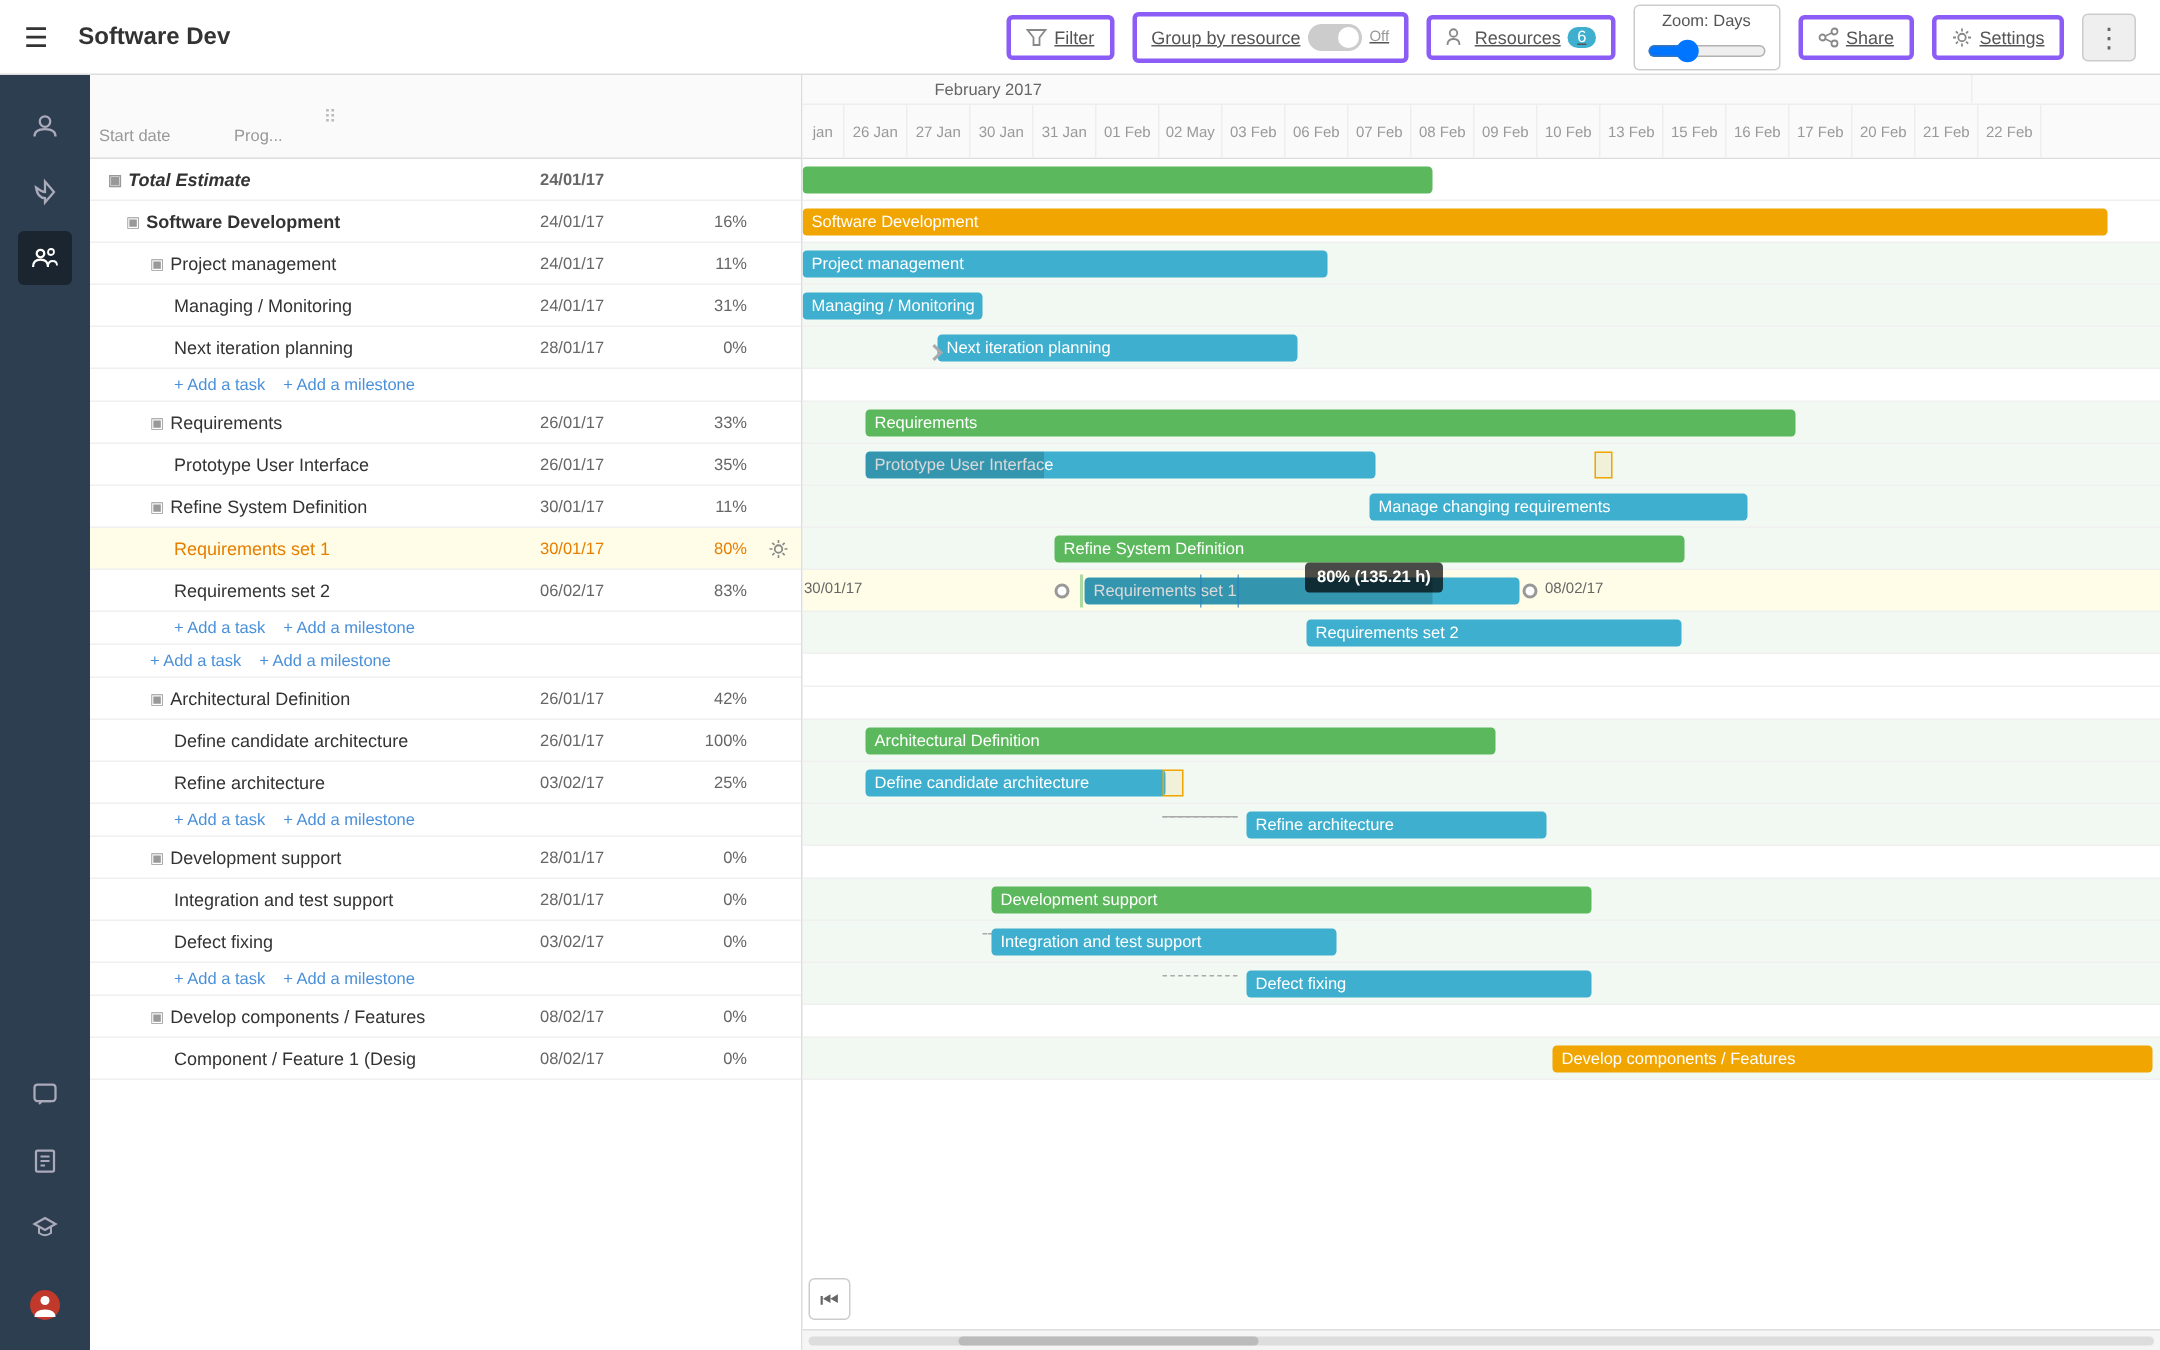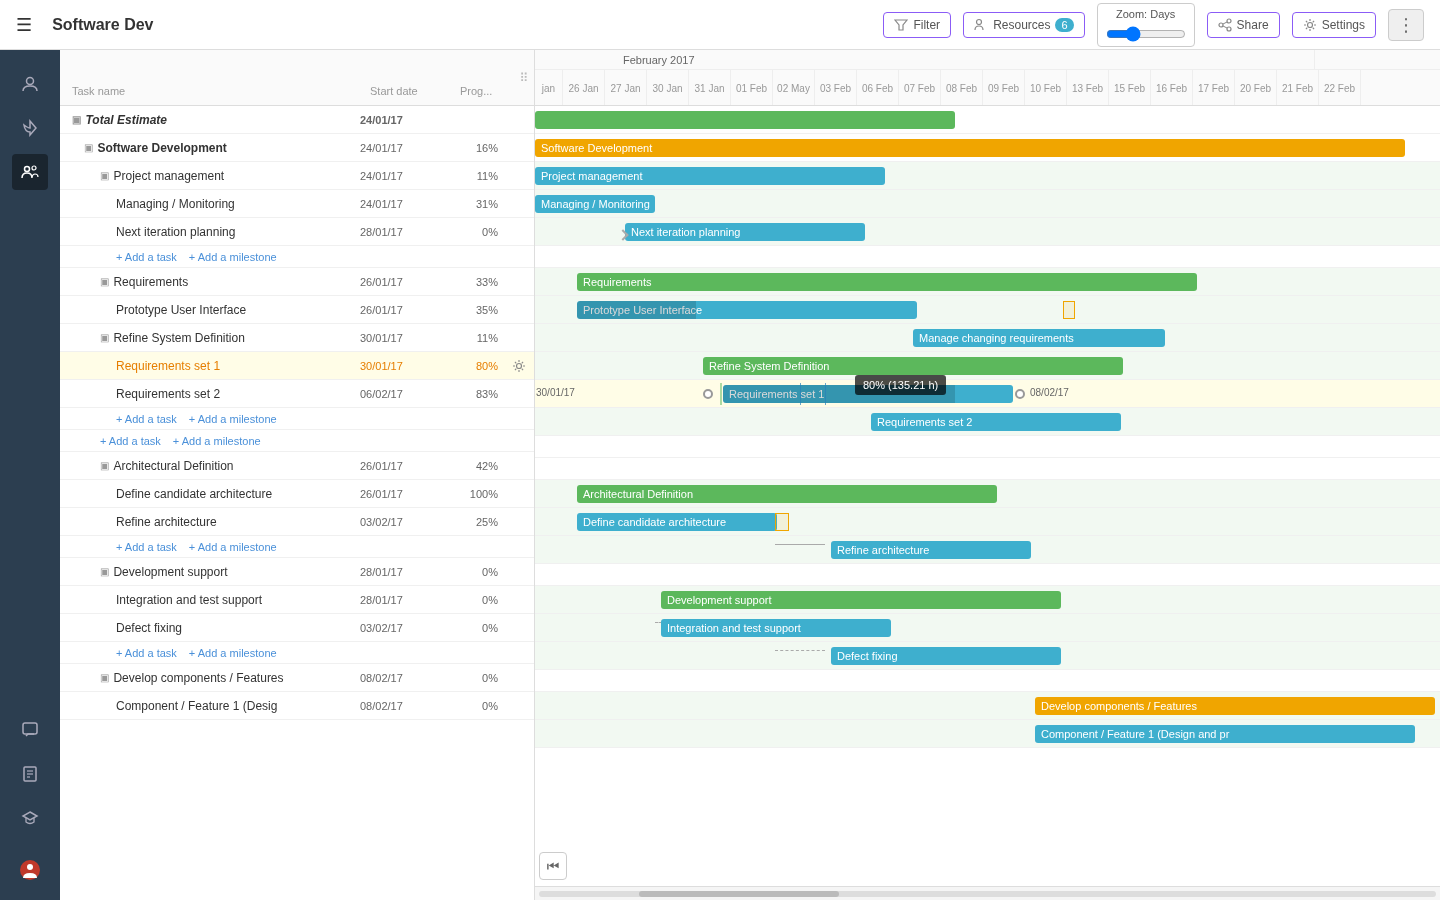--- a/index.html
+++ b/index.html
@@ -14,23 +14,23 @@
       align-items: center;
       padding: 0 16px;
       gap: 12px;
       position: fixed;
       top: 0; left: 0; right: 0;
       z-index: 100;
     }
     .topbar-title { font-size: 16px; font-weight: 600; color: #333; flex: 1; }
     .topbar-btn {
       display: flex; align-items: center; gap: 5px;
-      border: 1px solid #8b5cf6; border-radius: 4px;
+      border: 3px solid #8b5cf6; border-radius: 4px;
       padding: 5px 10px; background: #fff; cursor: pointer;
-      font-size: 12px; color: #555;
+      font-size: 12px; color: #555; text-decoration: underline;
     }
     .toggle-track {
       width: 36px; height: 18px; background: #ccc; border-radius: 9px;
       position: relative; display: inline-block;
     }
     .toggle-thumb {
       width: 14px; height: 14px; background: #fff; border-radius: 50%;
       position: absolute; top: 2px; right: 2px;
     }
     .zoom-label { font-size: 11px; color: #555; }
@@ -290,20 +290,27 @@
   <span class="hamburger">☰</span>
   <span class="topbar-title">Software Dev</span>
 
   <button class="topbar-btn">
     <svg width="14" height="14" viewBox="0 0 14 14" fill="none">
       <polygon points="1,2 13,2 9,7 9,12 5,12 5,7" fill="none" stroke="#888" stroke-width="1.2"></polygon>
     </svg>
     <span>Filter</span>
   </button>
 
+  <button class="topbar-btn">
+    <span>Group by resource</span>
+    <span class="toggle-track">
+      <span class="toggle-thumb"></span>
+    </span>
+    <span style="font-size:10px;color:#999;">Off</span>
+  </button>
 
   <button class="topbar-btn">
     <svg width="14" height="14" viewBox="0 0 14 14">
       <circle cx="5" cy="4" r="2.5" fill="none" stroke="#888" stroke-width="1.2"></circle>
       <path d="M1,12 Q1,8 5,8 Q9,8 9,12" fill="none" stroke="#888" stroke-width="1.2"></path>
     </svg>
     <span>Resources</span>
     <span style="background:#3eafce;color:#fff;border-radius:10px;padding:1px 6px;font-size:11px;">6</span>
   </button>
 
@@ -382,21 +389,20 @@
       <path d="M4,19 Q4,14 11,14 Q18,14 18,19" fill="#fff"></path>
     </svg>
   </div>
 </div>
 
 <div class="main">
   <div class="gantt-container">
 
     <div class="task-list">
       <div class="task-list-header">
-        <div class="col-task">Task name</div>
         <div class="col-date">Start date</div>
         <div class="col-prog">Prog...</div>
         <div class="col-icon resize-handle">⠿</div>
       </div>
       <div class="task-list-body">
 
         <div class="task-row group">
           <div class="task-name-cell">
             <span class="expand-icon">▣</span>
             <span style="font-style:italic;font-weight:600;">Total Estimate</span>
@@ -702,21 +708,21 @@
                 <div class="bar-progress" style="width:80%;"></div>
               </div>
 
               <div class="milestone" style="left:480px;"></div>
 
               <div style="position:absolute;left:265px;top:3px;width:1px;height:22px;background:#2980b9;opacity:0.7;"></div>
               <div style="position:absolute;left:290px;top:3px;width:1px;height:22px;background:#2980b9;opacity:0.7;"></div>
 
               <div style="position:absolute;left:495px;top:7px;font-size:10px;color:#666;">08/02/17</div>
 
-              <div class="tooltip" style="left:320px;top:-5px;">80% (135.21 h)</div>
+              <div class="tooltip" style="left:335px;top:-5px;font-weight:bold;">80% (135.21 h)</div>
             </div>
 
             <div style="height:28px;border-bottom:1px solid #f0f0f0;position:relative;background:rgba(92,184,92,0.08);">
               <div class="bar bar-teal" style="left:336px;width:250px;">Requirements set 2</div>
             </div>
 
             <div style="height:22px;border-bottom:1px solid #f0f0f0;"></div>
 
             <div style="height:22px;border-bottom:1px solid #f0f0f0;"></div>
 
@@ -753,23 +759,20 @@
               <div style="position:absolute;left:240px;top:8px;width:50px;height:1px;border-top:1px dashed #aaa;"></div>
               <div class="bar bar-teal" style="left:296px;width:230px;">Defect fixing</div>
             </div>
 
             <div style="height:22px;border-bottom:1px solid #f0f0f0;"></div>
 
             <div style="height:28px;border-bottom:1px solid #f0f0f0;position:relative;background:rgba(92,184,92,0.08);">
               <div class="bar bar-orange" style="left:500px;width:400px;">Develop components / Features</div>
             </div>
 
-            <div style="height:28px;border-bottom:1px solid #f0f0f0;position:relative;background:rgba(92,184,92,0.08);">
-              <div class="bar bar-teal" style="left:500px;width:380px;">Component / Feature 1 (Design and pr</div>
-            </div>
 
           </div>
 
           <div class="rewind-btn">⏮</div>
 
         </div>
 
         <div class="bottom-scroll" style="position:absolute;bottom:0;left:0;right:0;">
           <div class="scroll-track">
             <div class="scroll-thumb"></div>

